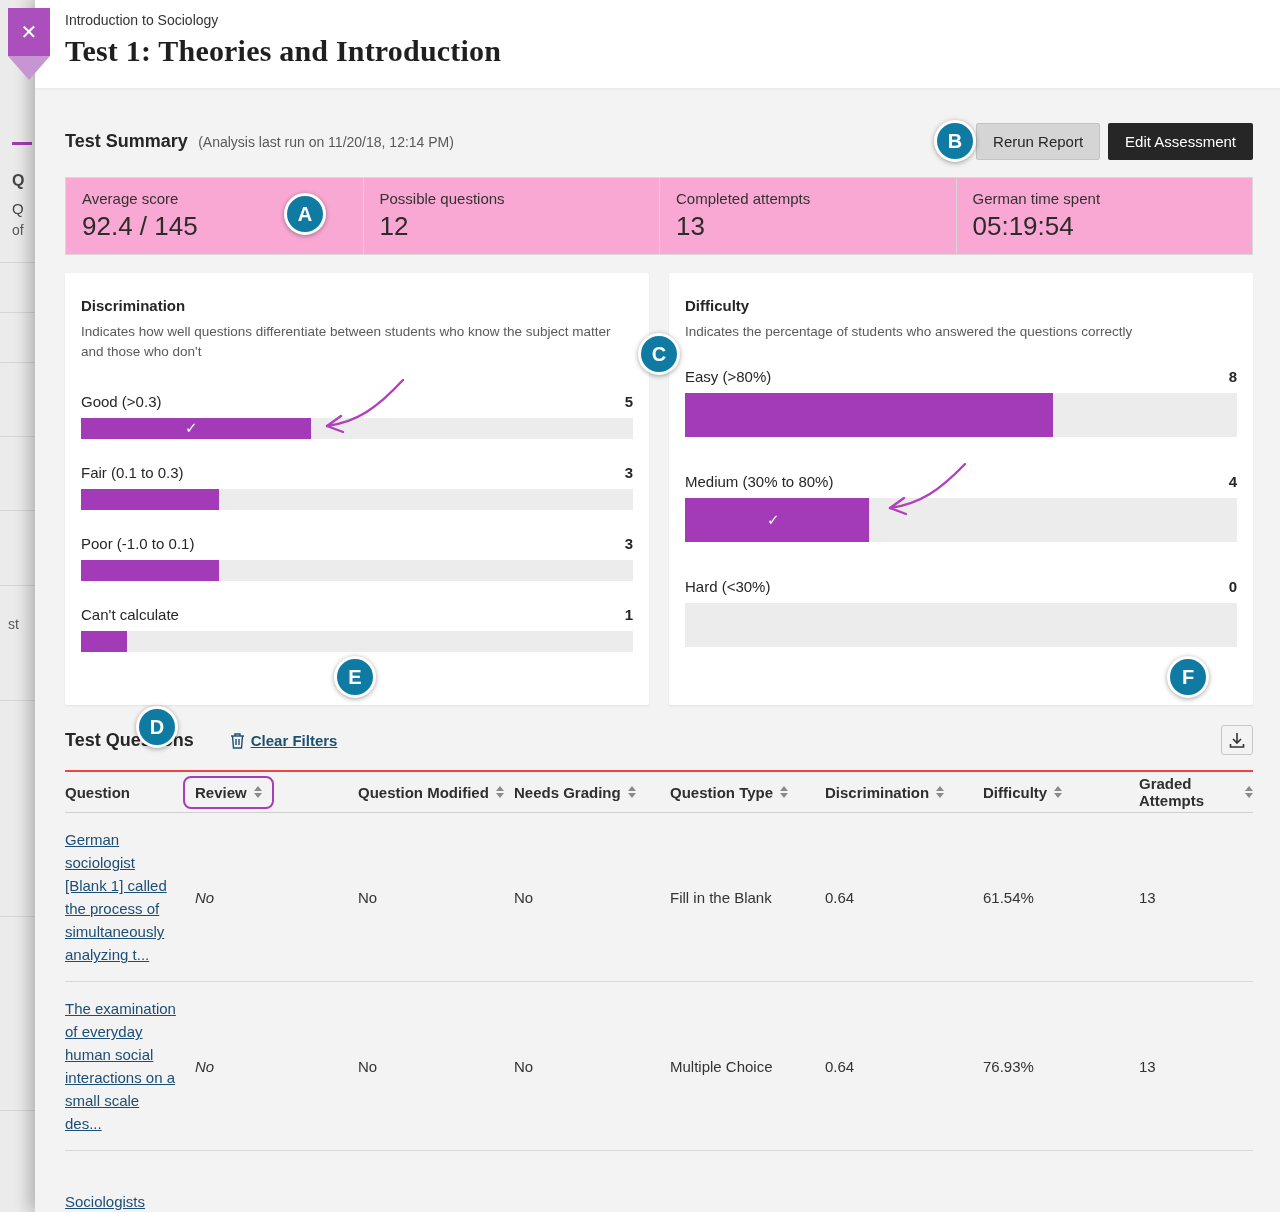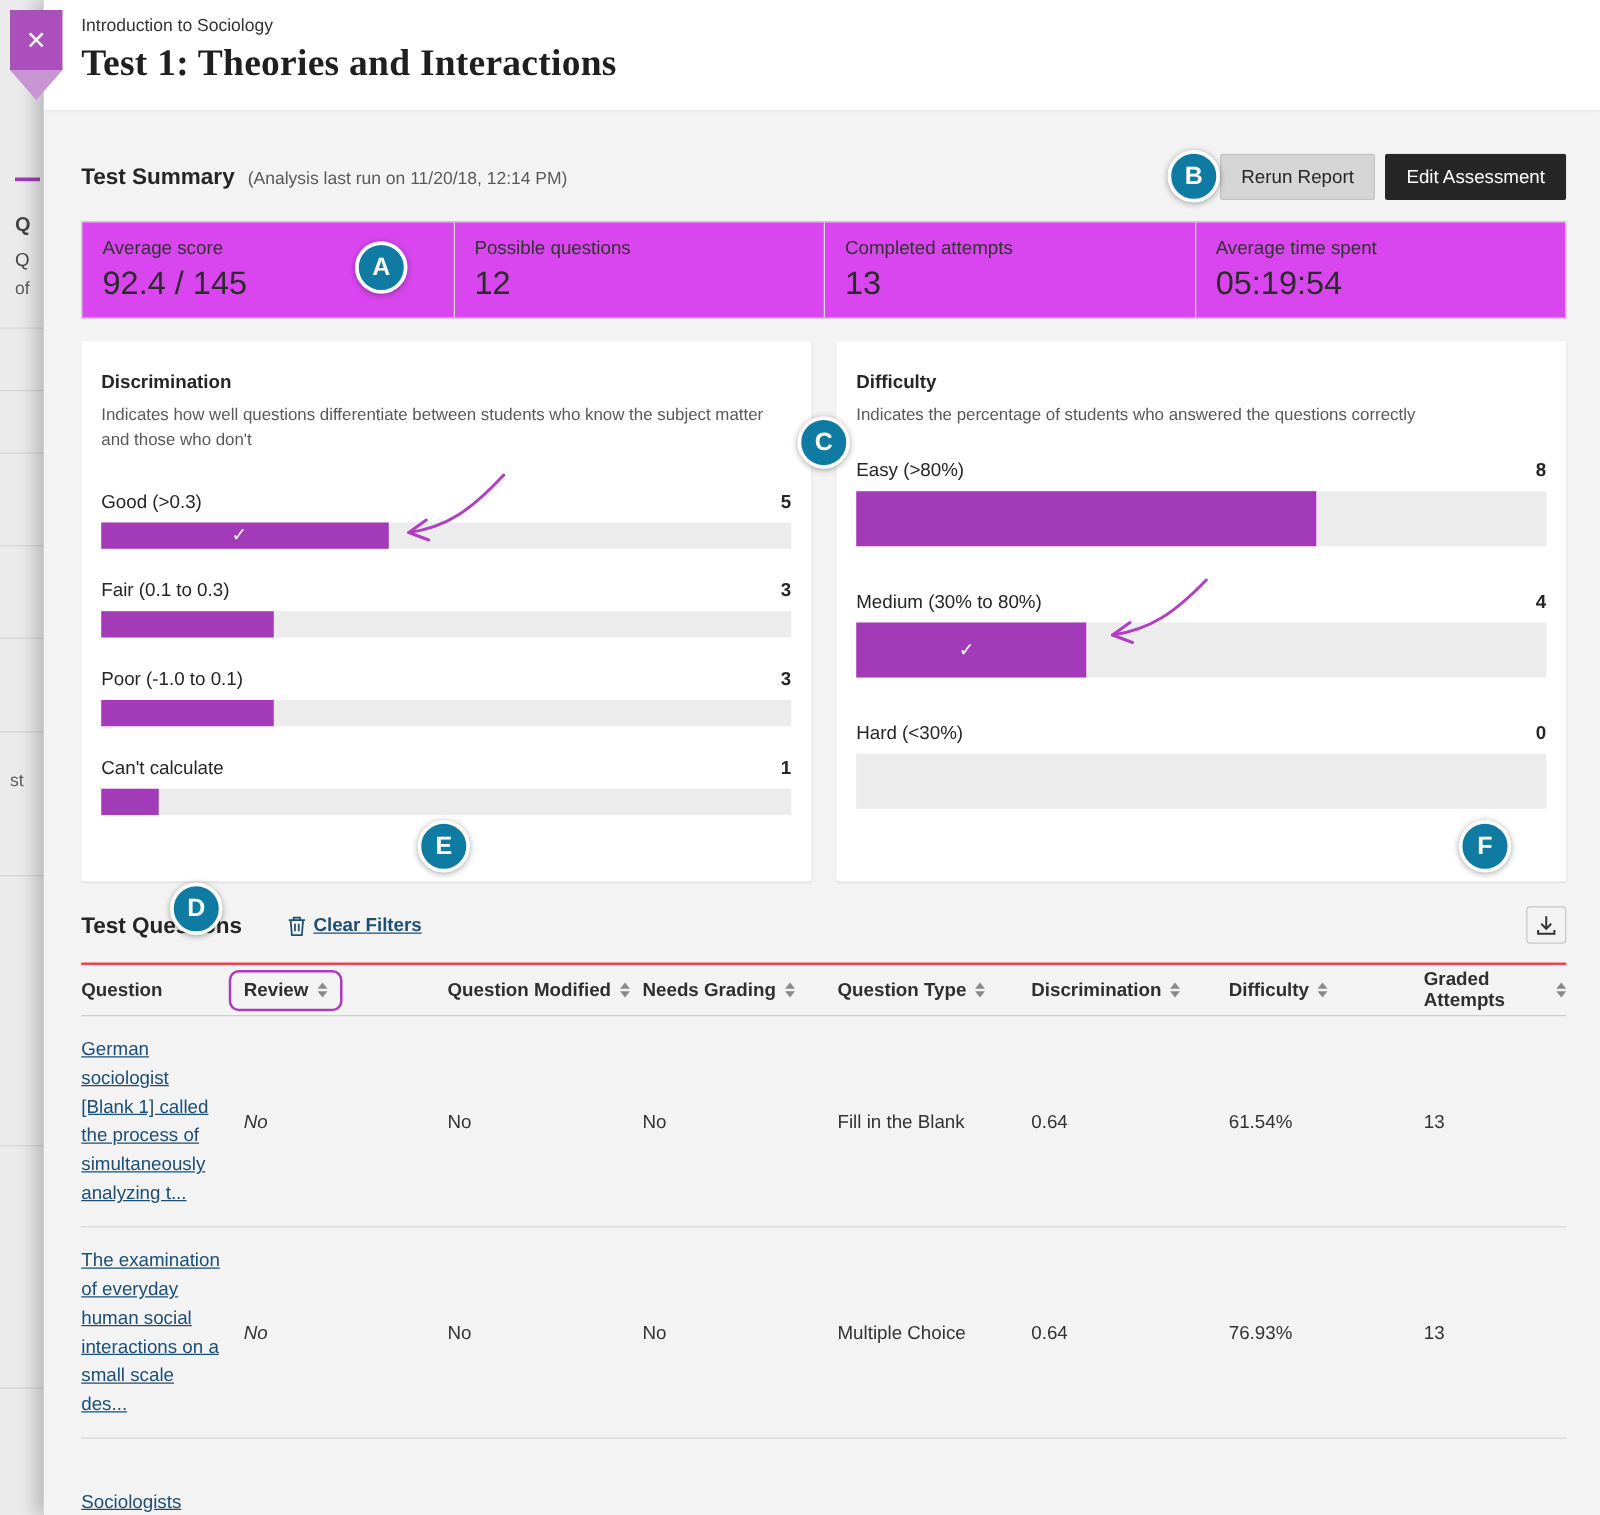--- a/index.html
+++ b/index.html
@@ -36,21 +36,21 @@
   
   .summary-head{margin-top:35px;display:flex;align-items:center;justify-content:space-between;}
   .h2{font-size:18px;font-weight:700;color:#262626;}
   .note{font-size:14px;color:#595959;margin-left:6px;}
   .sh-buttons{display:flex;gap:8px;}
   .btn{font-family:inherit;font-size:15px;padding:9px 16px;border-radius:2px;cursor:pointer;border:1px solid transparent;}
   .btn-gray{background:#d5d5d5;border-color:#c3c3c3;color:#262626;padding-left:16px;}
   .btn-dark{background:#262626;color:#ffffff;}
 
   
-  .stats{margin-top:17px;display:grid;grid-template-columns:1fr 1fr 1fr 1fr;background:#d946ef;border:1px solid #d8d8d8;}
+  .stats{margin-top:17px;display:grid;grid-template-columns:1fr 1fr 1fr 1fr;background:#f9a8d4;border:1px solid #d8d8d8;}
   .stat{padding:12px 16px;border-left:1px solid #d8d8d8;}
   .stat:first-child{border-left:none;}
   .stat-label{font-size:15px;color:#333;}
   .stat-value{font-size:26px;font-weight:300;color:#2b2b2b;margin-top:4px;}
 
   
   .panels{margin-top:18px;display:grid;grid-template-columns:1fr 1fr;gap:20px;}
   .panel{background:#fff;border-radius:2px;box-shadow:0 1px 2px rgba(0,0,0,.07);padding:14px 16px 22px 16px;min-height:334px;position:relative;}
   .p-title{font-size:15px;font-weight:700;margin-top:10px;}
   .p-desc{font-size:13.5px;color:#595959;line-height:1.5;margin:8px 0 0 0;max-width:545px;}
@@ -122,21 +122,21 @@
     <i class="uline" style="top:510px"></i>
     <i class="uline" style="top:585px"></i>
     <i class="uline" style="top:700px"></i>
     <i class="uline" style="top:916px"></i>
     <i class="uline" style="top:1110px"></i>
   </div>
 
   <section class="overlay">
     <header class="panel-header">
       <div class="course">Introduction to Sociology</div>
-      <h1 class="title">Test 1: Theories and Interactions</h1>
+      <h1 class="title">Test 1: Theories and Introduction</h1>
     </header>
 
     <div class="content">
 
       <div class="summary-head">
         <div>
           <span class="h2">Test Summary</span>
           <span class="note">(Analysis last run on 11/20/18, 12:14 PM)</span>
         </div>
         <div class="sh-buttons">
@@ -152,21 +152,21 @@
         </div>
         <div class="stat">
           <div class="stat-label">Possible questions</div>
           <div class="stat-value">12</div>
         </div>
         <div class="stat">
           <div class="stat-label">Completed attempts</div>
           <div class="stat-value">13</div>
         </div>
         <div class="stat">
-          <div class="stat-label">Average time spent</div>
+          <div class="stat-label">German time spent</div>
           <div class="stat-value">05:19:54</div>
         </div>
       </div>
 
       <div class="panels">
 
         <div class="panel">
           <div class="p-title">Discrimination</div>
           <p class="p-desc">Indicates how well questions differentiate between students who know the subject matter and those who don't</p>
           <div class="bars bars-sm">

